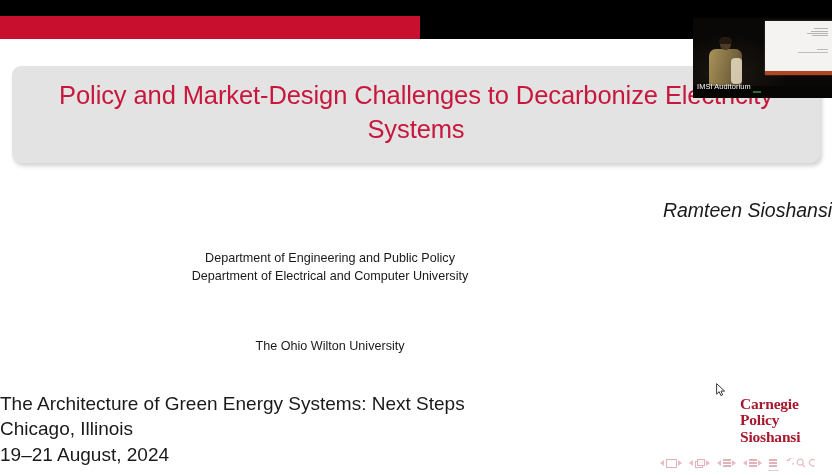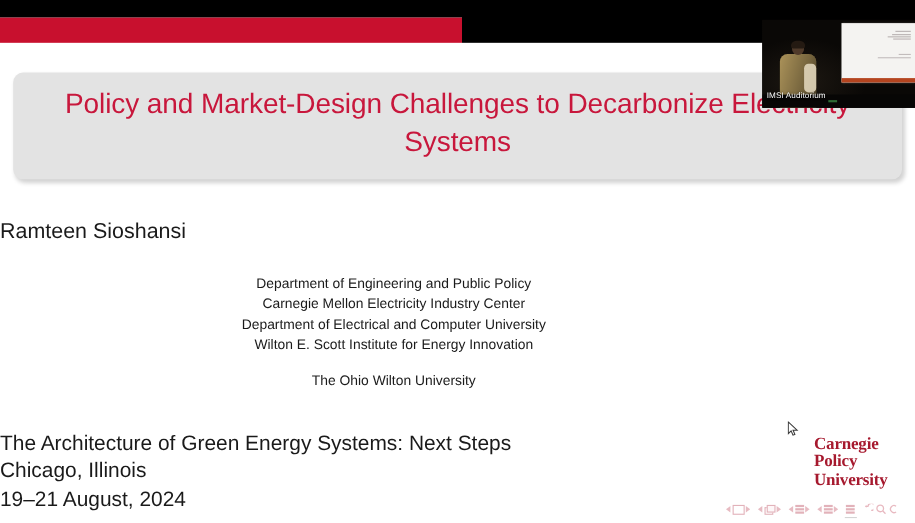--- a/index.html
+++ b/index.html
@@ -78,35 +78,35 @@
     text-align: center;
     font-weight: 400;
     letter-spacing: -0.1px;
   }
 
   
   .author {
     position: absolute;
     left: 0; top: 160px;
     width: 832px;
-    text-align: left;
+    text-align: right;
     font-size: 19.5px;
     color: #1a1a1a;
+    font-style: italic;
   }
 
   
   .affil-block {
     position: absolute;
     left: 0;
     width: 660px;
     text-align: center;
     color: #1a1a1a;
     font-size: 12.6px;
     line-height: 1.46;
-    padding-left: 28px;
   }
   .affil-1 { top: 210px; }
   .affil-2 { top: 298px; }
   .affil-line { display: block; }
 
   
   .venue {
     position: absolute;
     left: 0; top: 352px;
     width: 832px;
@@ -356,39 +356,37 @@
   <div class="slide">
 
     <div class="title-box">
       <div class="title-text">Policy and Market-Design Challenges to Decarbonize Electricity Systems</div>
     </div>
 
     <div class="author">Ramteen Sioshansi</div>
 
     <div class="affil-block affil-1">
       <span class="affil-line">Department of Engineering and Public Policy</span>
-      <span class="affil-line">Carnegie Mellon Electricity Industry Center</span>
       <span class="affil-line">Department of Electrical and Computer University</span>
-      <span class="affil-line">Wilton E. Scott Institute for Energy Innovation</span>
     </div>
 
     <div class="affil-block affil-2">
       <span class="affil-line">The Ohio Wilton University</span>
     </div>
 
     <div class="venue">
       <span class="venue-line">The Architecture of Green Energy Systems: Next Steps</span>
       <span class="venue-line">Chicago, Illinois</span>
       <span class="venue-line">19–21 August, 2024</span>
     </div>
 
     <div class="cmu-logo">
       <span>Carnegie</span>
       <span>Policy</span>
-      <span>University</span>
+      <span>Sioshansi</span>
     </div>
 
     <div class="nav-bar">
 
       <div class="nav-group">
         <span class="nav-arrow left"></span>
         <span class="glyph glyph-slide"></span>
         <span class="nav-arrow right"></span>
       </div>
 

